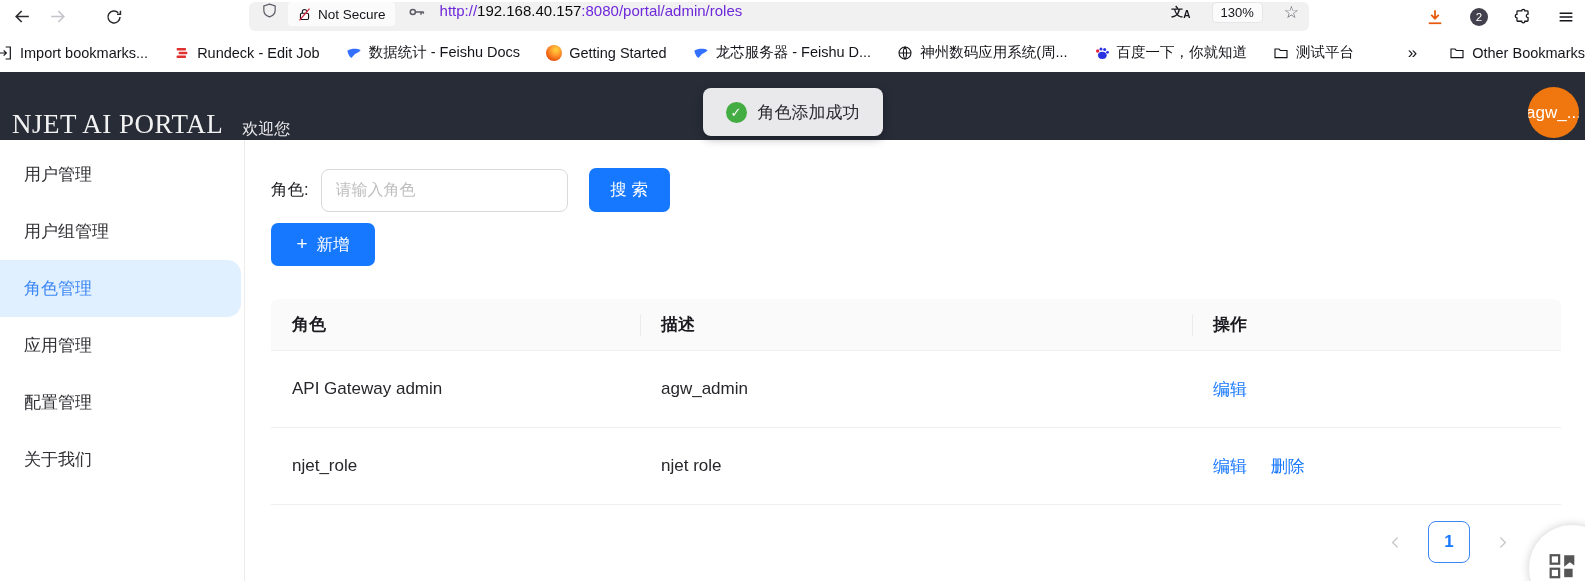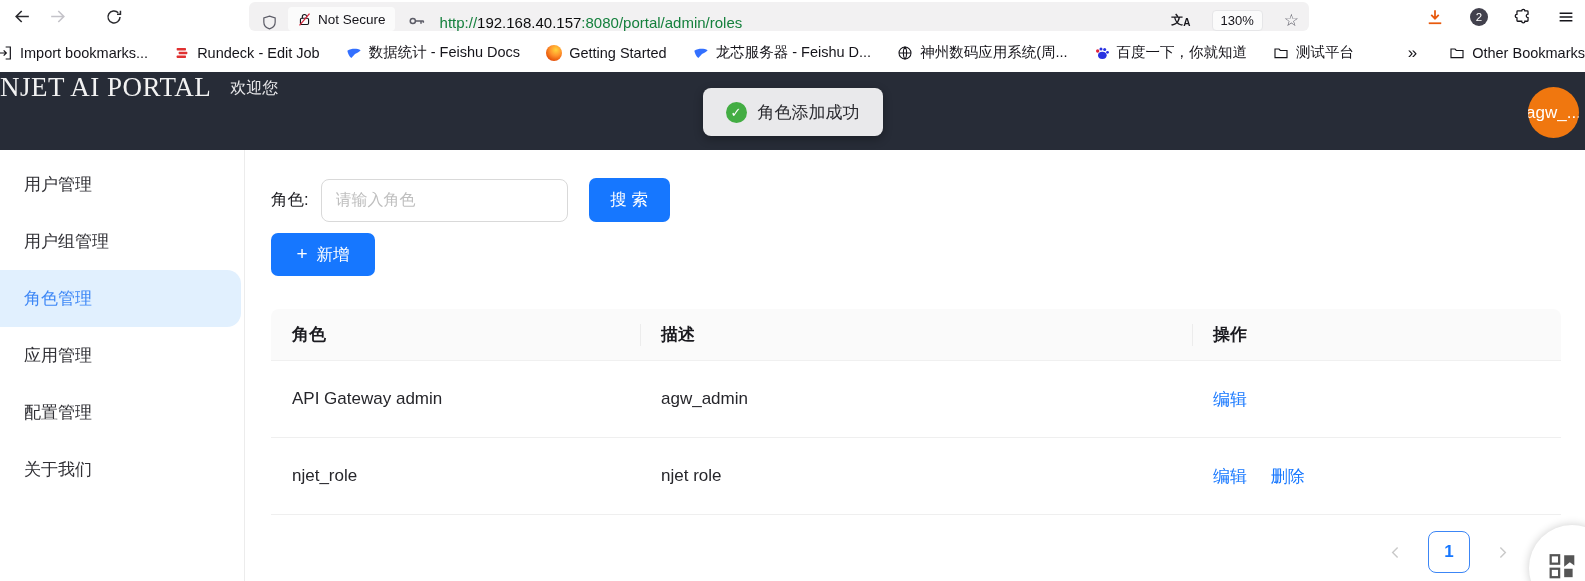--- a/index.html
+++ b/index.html
@@ -2,44 +2,44 @@
 <html><head>
 <meta charset="utf-8">
 <style>
   * { margin:0; padding:0; box-sizing:border-box; }
   html,body { width:1585px; height:581px; overflow:hidden; }
   body { font-family:"Liberation Sans", sans-serif; background:#fff; position:relative; }
 
   
   .toolbar { height:33px; background:#fff; display:flex; align-items:center; padding:0 8px 0 10px; position:relative; }
   .nav-btn { width:24px; height:24px; display:flex; align-items:center; justify-content:center; margin-right:11px; }
-  .urlbar { margin-left:112px; width:1060px; height:29px; background:#f2f1f2; border-radius:6px; display:flex; align-items:flex-end; padding:0 10px 0 12px; }
+  .urlbar { margin-left:112px; width:1060px; height:29px; background:#f2f1f2; border-radius:6px; display:flex; align-items:flex-start; padding:0 10px 0 12px; }
   .chip { background:#fbfbfb; border-radius:4px; height:24px; display:flex; align-items:center; gap:6px; padding:0 9px; margin-left:10px; }
   .chip span { font-size:13.5px; color:#15141a; }
   .url-text { margin-left:13px; font-size:15px; white-space:nowrap; }
-  .url-text .dim { color:#15803d; }
+  .url-text .dim { color:#6d28d9; }
   .url-text .host { color:#0c0c0d; }
   .urlbar-right { margin-left:auto; display:flex; align-items:center; gap:21px; }
   .zoom-chip { background:#fbfbfb; border:1px solid #e6e6e8; border-radius:4px; font-size:13px; color:#15141a; padding:2px 8px; }
   .translate { font-size:12px; color:#15141a; font-weight:bold; line-height:1; }
   .translate i { font-style:normal; font-size:10px; vertical-align:-2px; }
   .star { font-size:17px; color:#5b5b66; line-height:1; }
   .tb-right { position:absolute; right:0; top:0; height:33px; display:flex; align-items:center; gap:25px; padding-right:10px; background:#fff; }
   .dl-badge { width:18px; height:18px; border-radius:50%; background:#42414d; color:#fff; font-size:11.5px; display:flex; align-items:center; justify-content:center; }
 
   
   .bookmarks { height:39px; background:#fff; display:flex; align-items:center; gap:26px; padding-left:2px; white-space:nowrap; }
   .bm { display:flex; align-items:center; gap:7px; font-size:14.5px; color:#15141a; flex:0 0 auto; }
   .bm .ic { width:16px; height:16px; display:inline-flex; }
   .bm-first .ic { margin-left:-5px; }
   .bm-chevrons { margin-left:auto; color:#15141a; font-size:17px; flex:0 0 auto; padding-right:6px; }
   .ff-ball { width:16px; height:16px; border-radius:50%; background:radial-gradient(circle at 62% 30%, #ffd43b 0%, #ff922b 40%, #e8590c 72%, #c92a2a 100%); }
 
   
-  .app-header { height:78px; background:#272c37; position:relative; display:flex; align-items:flex-start; }
+  .app-header { height:68px; background:#272c37; position:relative; display:flex; align-items:flex-end; padding-left:12px; }
   .app-title { font-family:"Liberation Serif", serif; font-size:27px; color:#f2f2f2; letter-spacing:.5px; }
   .welcome { font-size:16px; color:#e6e6e8; margin-left:19px; margin-top:6px; }
   .toast { position:absolute; left:50%; top:16px; transform:translateX(-50%); height:48px; background:#e9e9eb; border-radius:8px; box-shadow:0 3px 10px rgba(0,0,0,.3); display:flex; align-items:center; gap:11px; padding:0 23px; }
   .toast-check { width:21px; height:21px; border-radius:50%; background:#43ad43; color:#fff; font-size:13px; display:flex; align-items:center; justify-content:center; }
   .toast-msg { font-size:17px; color:#2a2a2f; }
   .avatar { position:absolute; right:6px; top:15px; width:51px; height:51px; border-radius:50%; background:#f0770f; color:#fff; font-size:17px; display:flex; align-items:center; justify-content:center; overflow:hidden; }
 
   
   .app-body { display:flex; height:552px; background:#fff; }
   .sidebar { width:245px; border-right:1px solid #ececec; padding-top:6px; flex:0 0 245px; }

